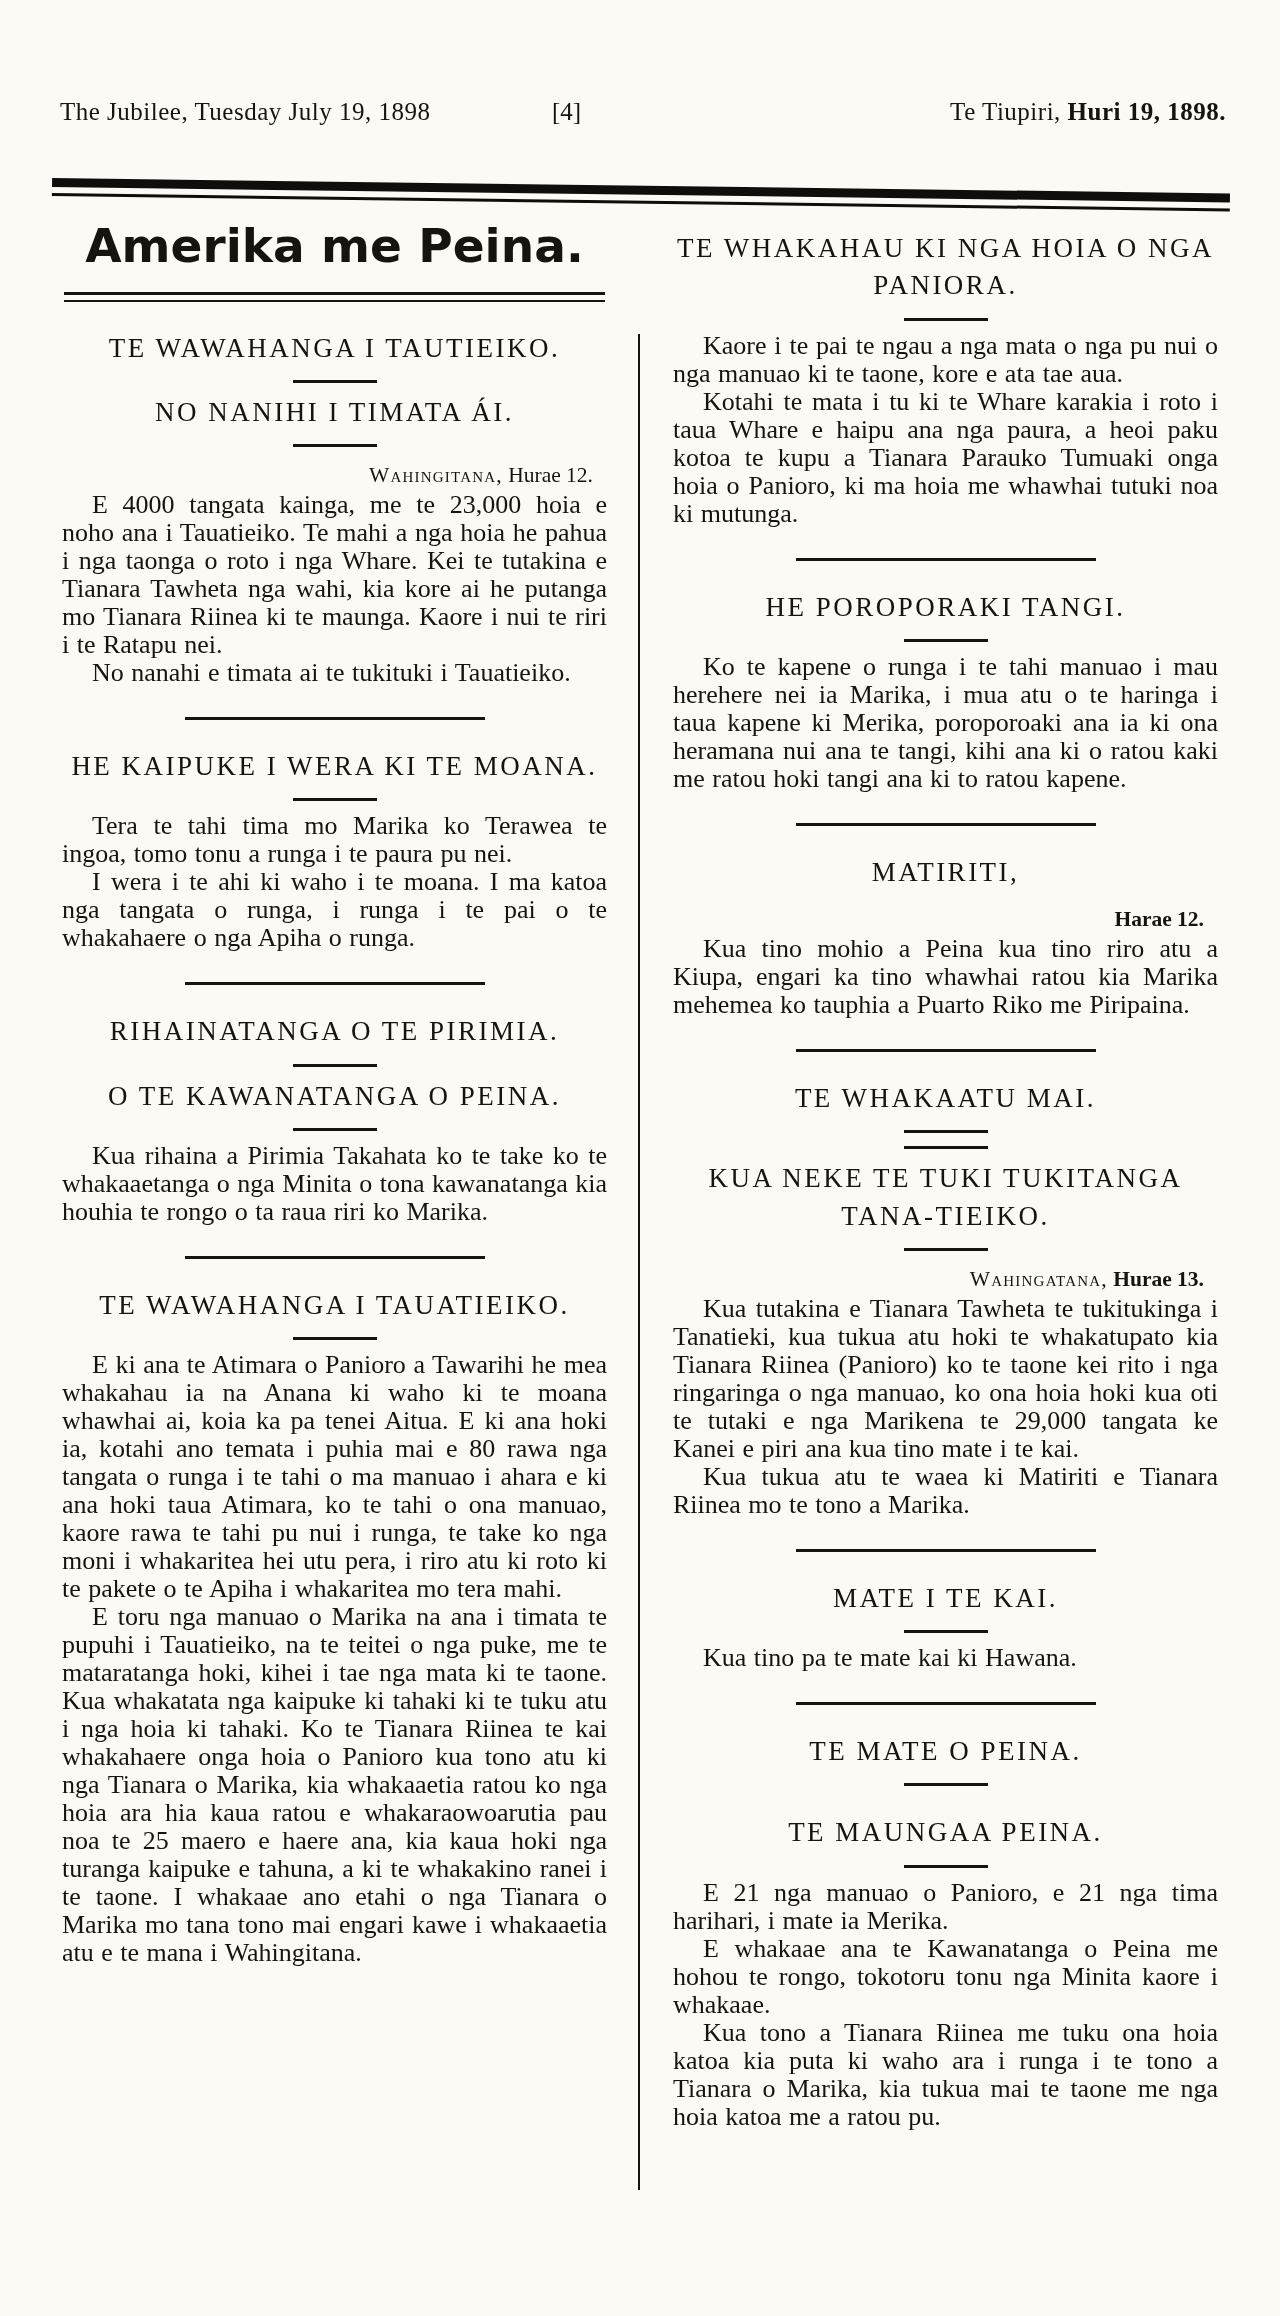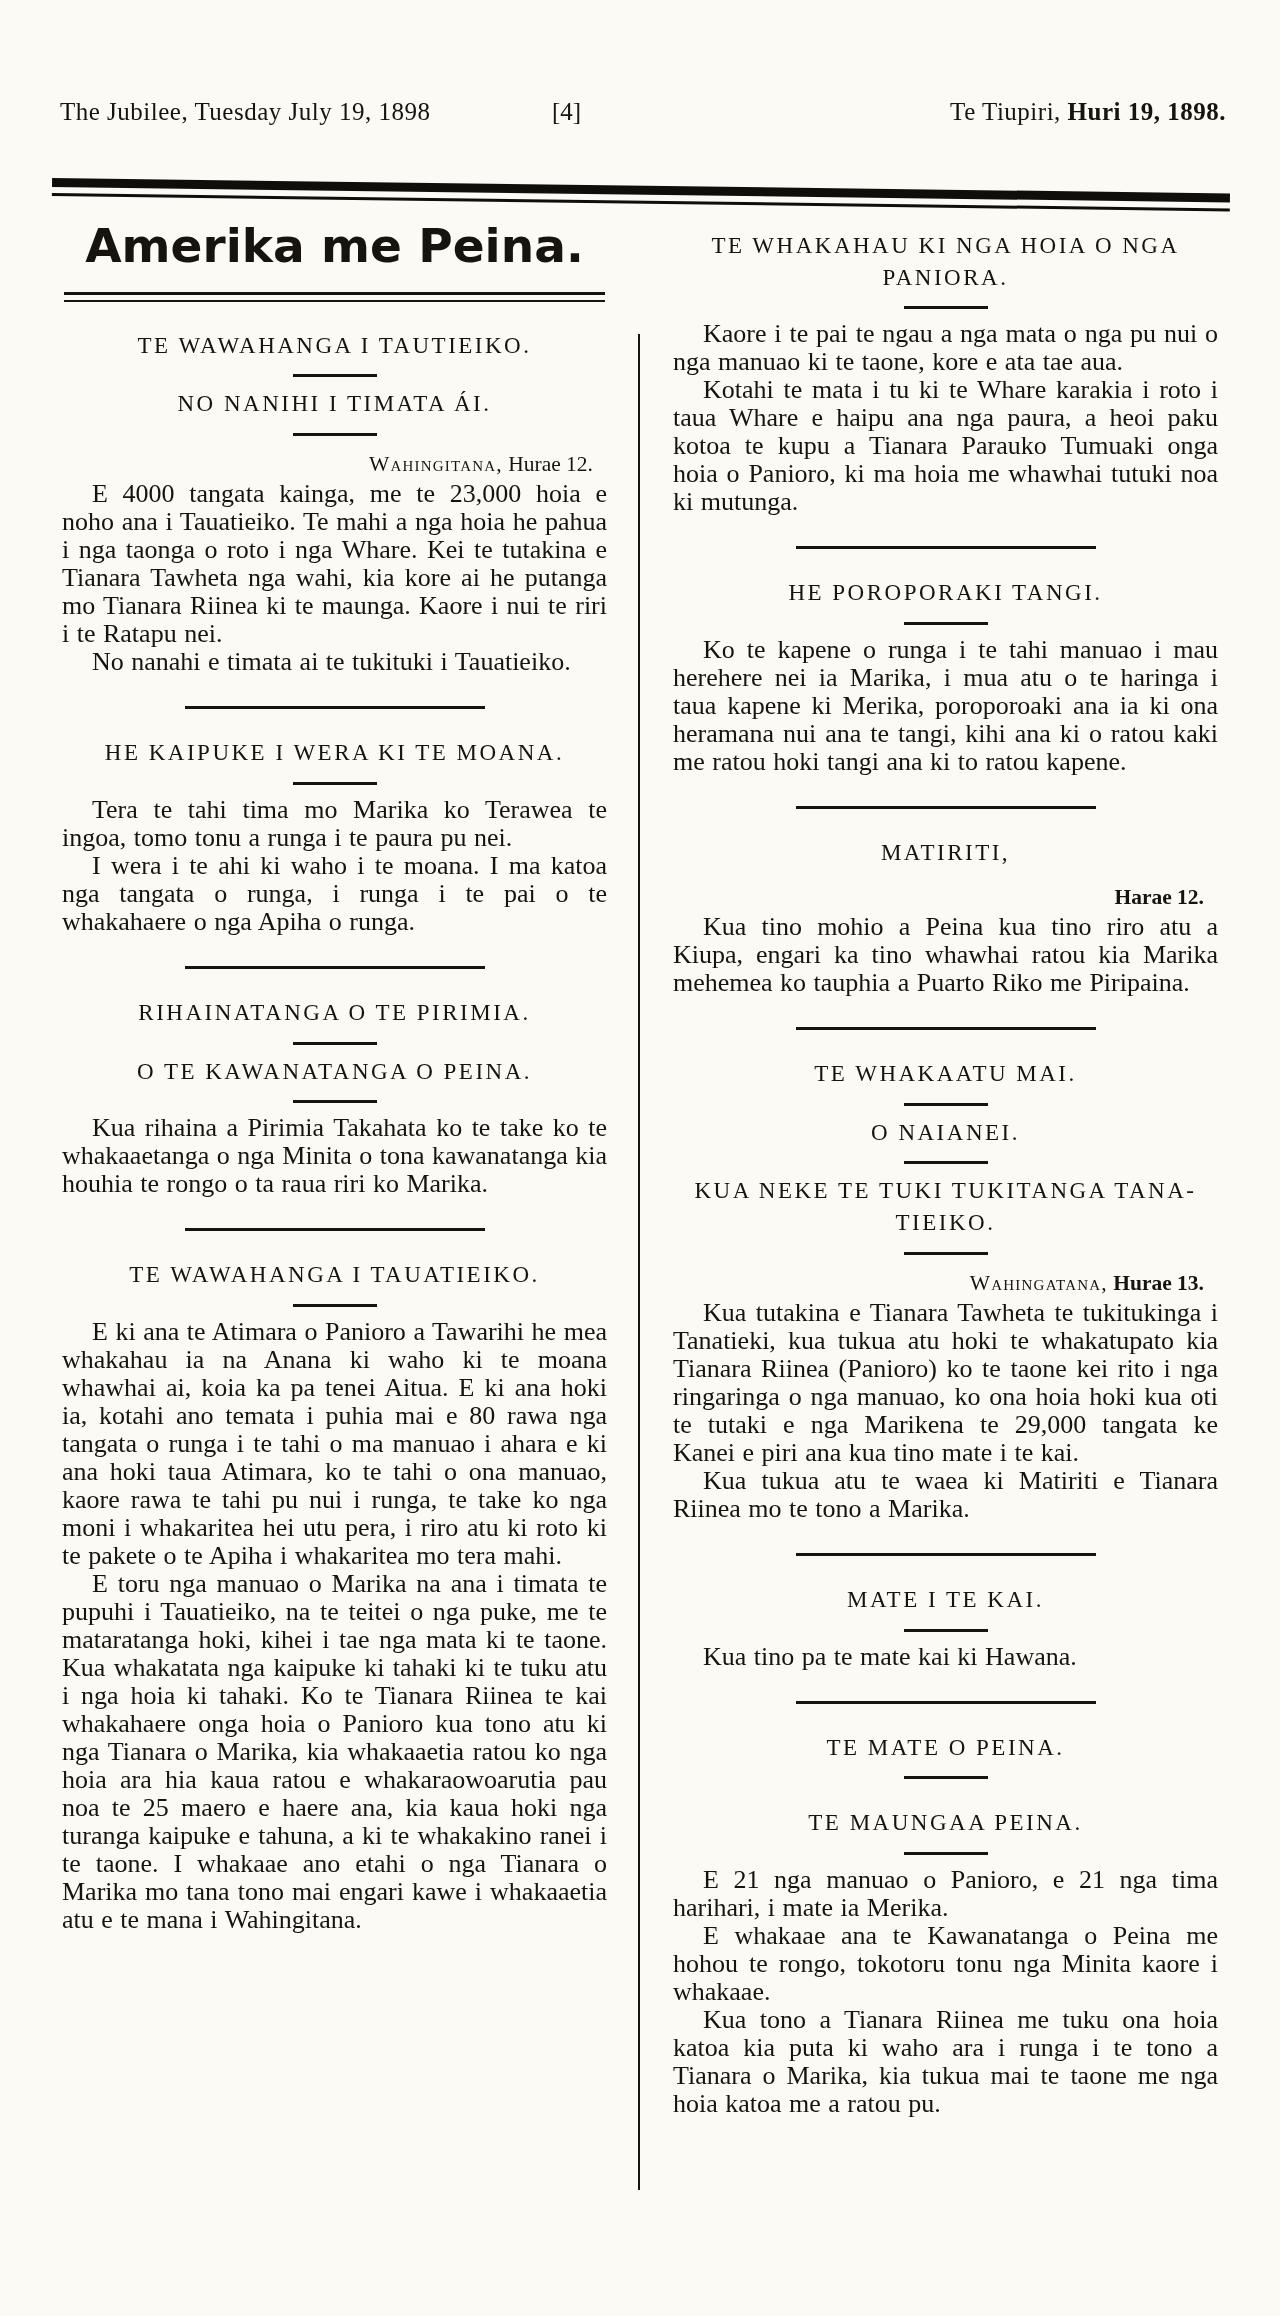--- a/index.html
+++ b/index.html
@@ -34,21 +34,21 @@
   
   .masthead{
     font-family:"DejaVu Sans", sans-serif;
     font-weight:bold;font-size:47px;line-height:1.1;
     text-align:center;margin:8px 0 20px;letter-spacing:0;
   }
   .masthead-double-rule{height:5px;border-top:3px solid #17130e;border-bottom:2px solid #17130e;margin:0 2px 4px;}
 
   
   .headline{
-    font-size:23px;font-weight:normal;text-align:center;
+    font-size:27px;font-weight:normal;text-align:center;
     letter-spacing:2.5px;line-height:1.38;margin:28px 4px 0;font-family:Liberation Serif, serif;
   }
   .rule-short{width:84px;border-top:3px solid #17130e;margin:13px auto 11px;}
   .rule-long{width:300px;border-top:3px solid #17130e;margin:30px auto 6px;}
   .dateline{text-align:right;padding-right:14px;font-size:21.5px;line-height:28px;margin:14px 0 2px;}
   .dateline .place{font-variant:small-caps;letter-spacing:1.2px;}
   .dateline.bold-date .date{font-weight:bold;}
   p.body{
     font-size:26px;line-height:28px;margin:0;
     text-align:justify;text-indent:30px;
@@ -135,21 +135,20 @@
         <div class="rule-long"></div>
         <h3 class="headline">MATIRITI,</h3>
         <div class="dateline bold-date"><span class="place"></span><span class="date">Harae 12.</span></div>
         <p class="body">Kua tino mohio a Peina kua tino riro atu a Kiupa, engari ka tino whawhai ratou kia Marika mehemea ko tauphia a Puarto Riko me Piripaina.</p>
       </div>
 
       <div>
         <div class="rule-long"></div>
         <h3 class="headline">TE WHAKAATU MAI.</h3>
         <div class="rule-short"></div>
-        <h3 class="headline" style="margin-top:4px;">O NAIANEI.</h3>
         <div class="rule-short"></div>
         <h3 class="headline" style="margin-top:4px;">KUA NEKE TE TUKI TUKITANGA TANA-TIEIKO.</h3>
         <div class="rule-short"></div>
         <div class="dateline bold-date"><span class="place">Wahingatana,</span><span class="date"> Hurae 13.</span></div>
         <p class="body">Kua tutakina e Tianara Tawheta te tukitukinga i Tanatieki, kua tukua atu hoki te whakatupato kia Tianara Riinea (Panioro) ko te taone kei rito i nga ringaringa o nga manuao, ko ona hoia hoki kua oti te tutaki e nga Marikena te 29,000 tangata ke Kanei e piri ana kua tino mate i te kai.</p>
         <p class="body">Kua tukua atu te waea ki Matiriti e Tianara Riinea mo te tono a Marika.</p>
       </div>
 
       <div>
         <div class="rule-long"></div>

